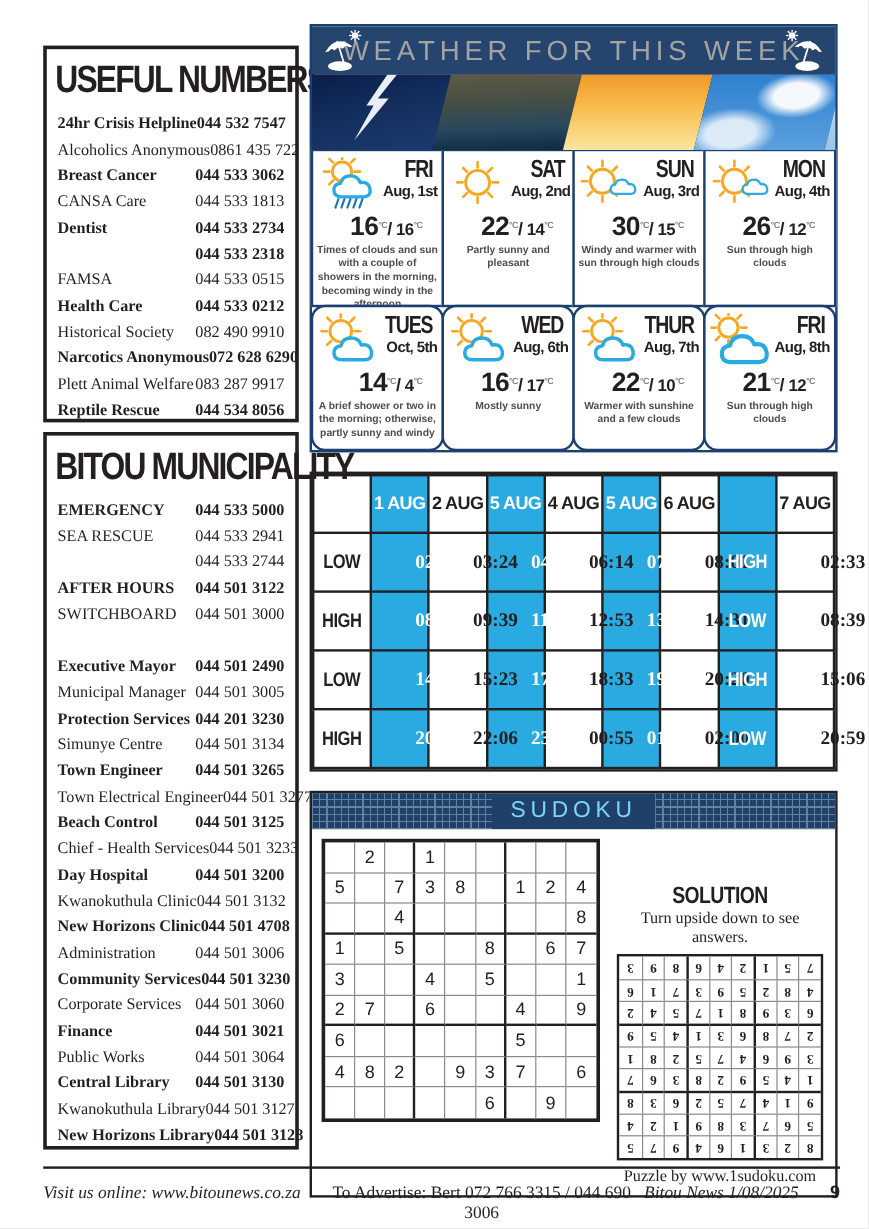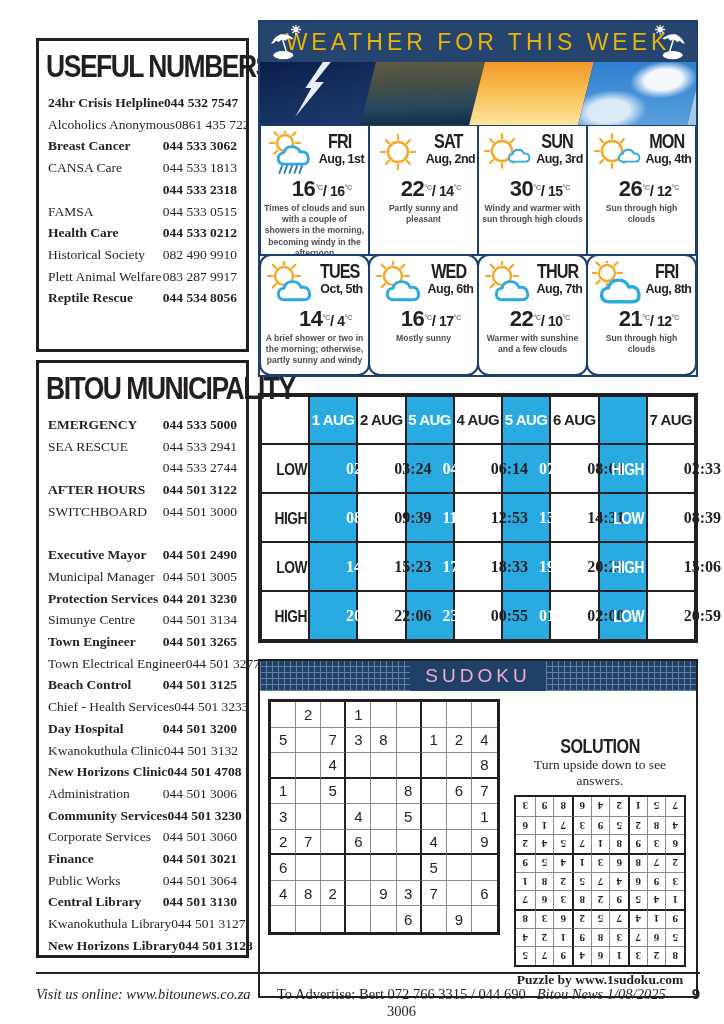--- a/index.html
+++ b/index.html
@@ -21,94 +21,94 @@
   .phone-row{display:flex;justify-content:space-between;font-size:13.5px;line-height:21.7px;white-space:nowrap;}
   .phone-row.bold{font-weight:bold;}
   .phone-row.spacer{height:21.7px;}
 
   
   .right-col{position:absolute;left:258px;top:20px;width:440px;font-family:"Liberation Sans",sans-serif;}
 
   
   .weather{border:2px solid var(--card-border);box-sizing:border-box;}
   .weather-band{height:40px;background:var(--navy);position:relative;display:flex;align-items:center;justify-content:center;}
-  .weather-title{color:#eab308;font-size:23px;letter-spacing:4px;font-weight:normal;white-space:nowrap;}
+  .weather-title{color:#a3a3a3;font-size:23px;letter-spacing:4px;font-weight:normal;white-space:nowrap;}
   .band-umbrella{position:absolute;top:3px;width:36px;height:36px;}
   .band-umbrella.left{left:8px;} .band-umbrella.right{right:8px;transform:scaleX(-1);}
   .photo-strip{height:63px;display:flex;overflow:hidden;position:relative;background:#0c1f4e;}
   .strip-panel{flex:0 0 25%;transform:skewX(-14deg);position:relative;}
   .sp1{background:linear-gradient(165deg,#0b1d4a 0%,#14305f 55%,#1c3a6e 100%);margin-left:-14px;flex-basis:28%;}
   .sp2{background:linear-gradient(178deg,#5c5a44 0%,#474f44 35%,#27485e 70%,#0f2b44 100%);}
   .sp3{background:linear-gradient(180deg,#f2992a 0%,#f8bd4e 45%,#fde6a0 100%);}
   .sp4{background:radial-gradient(46px 26px at 68% 28%,rgba(255,255,255,.95) 0 40%,transparent 72%),
                radial-gradient(54px 30px at 25% 78%,rgba(255,255,255,.8) 0 38%,transparent 70%),
                linear-gradient(180deg,#2e80d0,#5aa0dd);}
   .sp5{background:linear-gradient(180deg,#c3dcf1,#9cc4e4);margin-right:-14px;flex-basis:26%;}
   .lightning{position:absolute;left:42%;top:0;height:100%;}
   .weather-grid{display:grid;grid-template-columns:repeat(4,1fr);}
   .day-card{border:2px solid var(--card-border);margin:-1px;box-sizing:border-box;
             height:132px;overflow:hidden;background:#fff;}
   .day-card.r2{height:122px;border-radius:12px;}
   .day-top{display:flex;justify-content:center;align-items:flex-start;gap:2px;padding-top:5px;}
   .day-icon{width:52px;height:46px;flex:0 0 52px;}
-  .day-head{text-align:center;min-width:46px;}
+  .day-head{text-align:right;min-width:46px;}
   .day-name{font-size:18px;font-weight:bold;letter-spacing:-1px;transform:scale(.9,1.15);transform-origin:left;white-space:nowrap;}
   .day-date{font-size:12.5px;font-weight:bold;letter-spacing:-.5px;white-space:nowrap;}
   .day-temp{text-align:right;padding-right:16px;font-weight:bold;letter-spacing:-.5px;line-height:1;margin-top:1px;}
   .t-hi{font-size:22px;} .t-lo{font-size:14px;}
   .day-temp sup{font-size:7.5px;color:#808285;font-weight:bold;}
   .t-slash{font-size:15px;}
   .day-desc{font-size:8.6px;font-weight:bold;color:var(--desc);text-align:center;line-height:1.3;padding:3px 3px 0;}
 
   
   .tide{margin-top:16px;border:2px solid var(--ink);box-sizing:border-box;}
   .tide-band{height:28px;background:var(--blue);position:relative;display:flex;align-items:center;justify-content:center;overflow:hidden;}
   .tide-waves{position:absolute;inset:0;
       background-image:radial-gradient(circle at 14px -2px,var(--wave) 0 11px,transparent 12px);
       background-size:38px 28px;background-repeat:repeat-x;}
   .tide-title{position:relative;color:#fff;font-size:17px;letter-spacing:3.5px;z-index:1;}
   .tide-table{width:100%;border-collapse:collapse;table-layout:fixed;}
   .tide-table td{border:2px solid var(--ink);text-align:center;vertical-align:middle;height:46px;padding:0;}
-  .tide-table tr.vals td{height:47px;text-align:right;}
+  .tide-table tr.vals td{height:47px;}
   .tide-table td:first-child{width:46px;}
   .tide-table td:nth-child(even){background:var(--blue);}
   .th-cell{font-weight:bold;font-size:15px;letter-spacing:-.5px;}
   .tide-table td:nth-child(even) .th-cell{color:#fff;}
   .tide-label,.tide-marker{font-weight:bold;font-size:15px;letter-spacing:-.5px;transform:scale(.92,1.1);display:inline-block;}
   .tide-marker{color:#fff;}
   .tide-time{font-family:"Liberation Serif",serif;font-weight:bold;font-size:16px;margin-left:36px;}
   .tide-table td:nth-child(even) .tide-time{color:#fff;}
 
   
   .sudoku{margin-top:16px;border:2px solid var(--ink);box-sizing:border-box;background:#fff;}
   .sudoku-band{height:30px;background:var(--sud-band);position:relative;display:flex;align-items:center;justify-content:center;overflow:hidden;}
   .band-pattern{position:absolute;top:0;bottom:0;width:150px;opacity:.55;
       background-image:repeating-linear-gradient(90deg,#9db2cc 0 1px,transparent 1px 6px),
                        repeating-linear-gradient(0deg,#9db2cc 0 1px,transparent 1px 6px);}
   .band-pattern.left{left:0;} .band-pattern.right{right:0;}
-  .sudoku-title{position:relative;color:#f9a8d4;font-size:19px;letter-spacing:4px;z-index:1;}
+  .sudoku-title{position:relative;color:#7dd3fc;font-size:19px;letter-spacing:4px;z-index:1;}
   .sudoku-body{display:flex;gap:14px;padding:8px 10px 8px 8px;}
   .puzzle-grid{width:230px;height:230px;border:3px solid var(--ink);box-sizing:content-box;
       display:grid;grid-template-columns:repeat(9,1fr);grid-template-rows:repeat(9,1fr);}
   .p-cell{border-right:1px solid #8a8a8a;border-bottom:1px solid #8a8a8a;
       display:flex;align-items:center;justify-content:center;font-size:15px;}
   .p-cell.br{border-right:2.5px solid var(--ink);} .p-cell.bb{border-bottom:2.5px solid var(--ink);}
   .p-cell.er{border-right:none;} .p-cell.eb{border-bottom:none;}
   .solution-col{flex:1;text-align:center;margin-top:36px;}
   .solution-title{font-weight:bold;font-size:17px;letter-spacing:-.5px;transform:scale(.95,1.15);margin-top:2px;}
   .solution-note{font-family:"Liberation Serif",serif;font-size:13.5px;line-height:1.15;}
   .solution-grid{width:168px;height:168px;margin:7px auto 5px;border:2px solid var(--ink);
       display:grid;grid-template-columns:repeat(9,1fr);grid-template-rows:repeat(9,1fr);
       transform:rotate(180deg);}
   .s-cell{border-right:1px solid #8a8a8a;border-bottom:1px solid #8a8a8a;
       display:flex;align-items:center;justify-content:center;
       font-family:"Liberation Serif",serif;font-weight:bold;font-size:11px;}
   .s-cell.br{border-right:2px solid var(--ink);} .s-cell.bb{border-bottom:2px solid var(--ink);}
   .s-cell.er{border-right:none;} .s-cell.eb{border-bottom:none;}
-  .sudoku-credit{font-family:"Liberation Serif",serif;font-weight:bold;font-size:13.5px;margin-top:1px;}
+  .sudoku-credit{font-family:"Liberation Serif",serif;font-weight:normal;font-size:13.5px;margin-top:1px;}
 
   
   .footer{position:absolute;left:36px;right:24px;top:972px;border-top:2px solid var(--ink);
       padding-top:11px;display:flex;align-items:baseline;font-size:14.5px;}
   .f-online{font-style:italic;width:230px;}
   .f-advert{flex:1;text-align:center;}
   .f-issue{font-style:italic;margin-right:26px;}
   .f-page{font-weight:bold;font-family:"Liberation Sans",sans-serif;font-size:15px;}
 </style>
 </head>
@@ -130,34 +130,42 @@
           </div>
           <div class="phone-row bold">
             <span class="p-label">Breast Cancer</span>
             <span class="p-number">044 533 3062</span>
           </div>
           <div class="phone-row">
             <span class="p-label">CANSA Care</span>
             <span class="p-number">044 533 1813</span>
           </div>
           <div class="phone-row bold">
+            <span class="p-label">Dentist</span>
+            <span class="p-number">044 533 2734</span>
+          </div>
+          <div class="phone-row bold">
             <span class="p-label"></span>
             <span class="p-number">044 533 2318</span>
           </div>
           <div class="phone-row">
             <span class="p-label">FAMSA</span>
             <span class="p-number">044 533 0515</span>
           </div>
           <div class="phone-row bold">
             <span class="p-label">Health Care</span>
             <span class="p-number">044 533 0212</span>
           </div>
           <div class="phone-row">
             <span class="p-label">Historical Society</span>
             <span class="p-number">082 490 9910</span>
+          </div>
+          <div class="phone-row bold">
+            <span class="p-label">Narcotics Anonymous</span>
+            <span class="p-number">072 628 6290</span>
           </div>
           <div class="phone-row">
             <span class="p-label">Plett Animal Welfare</span>
             <span class="p-number">083 287 9917</span>
           </div>
           <div class="phone-row bold">
             <span class="p-label">Reptile Rescue</span>
             <span class="p-number">044 534 8056</span>
           </div>
         </div>

